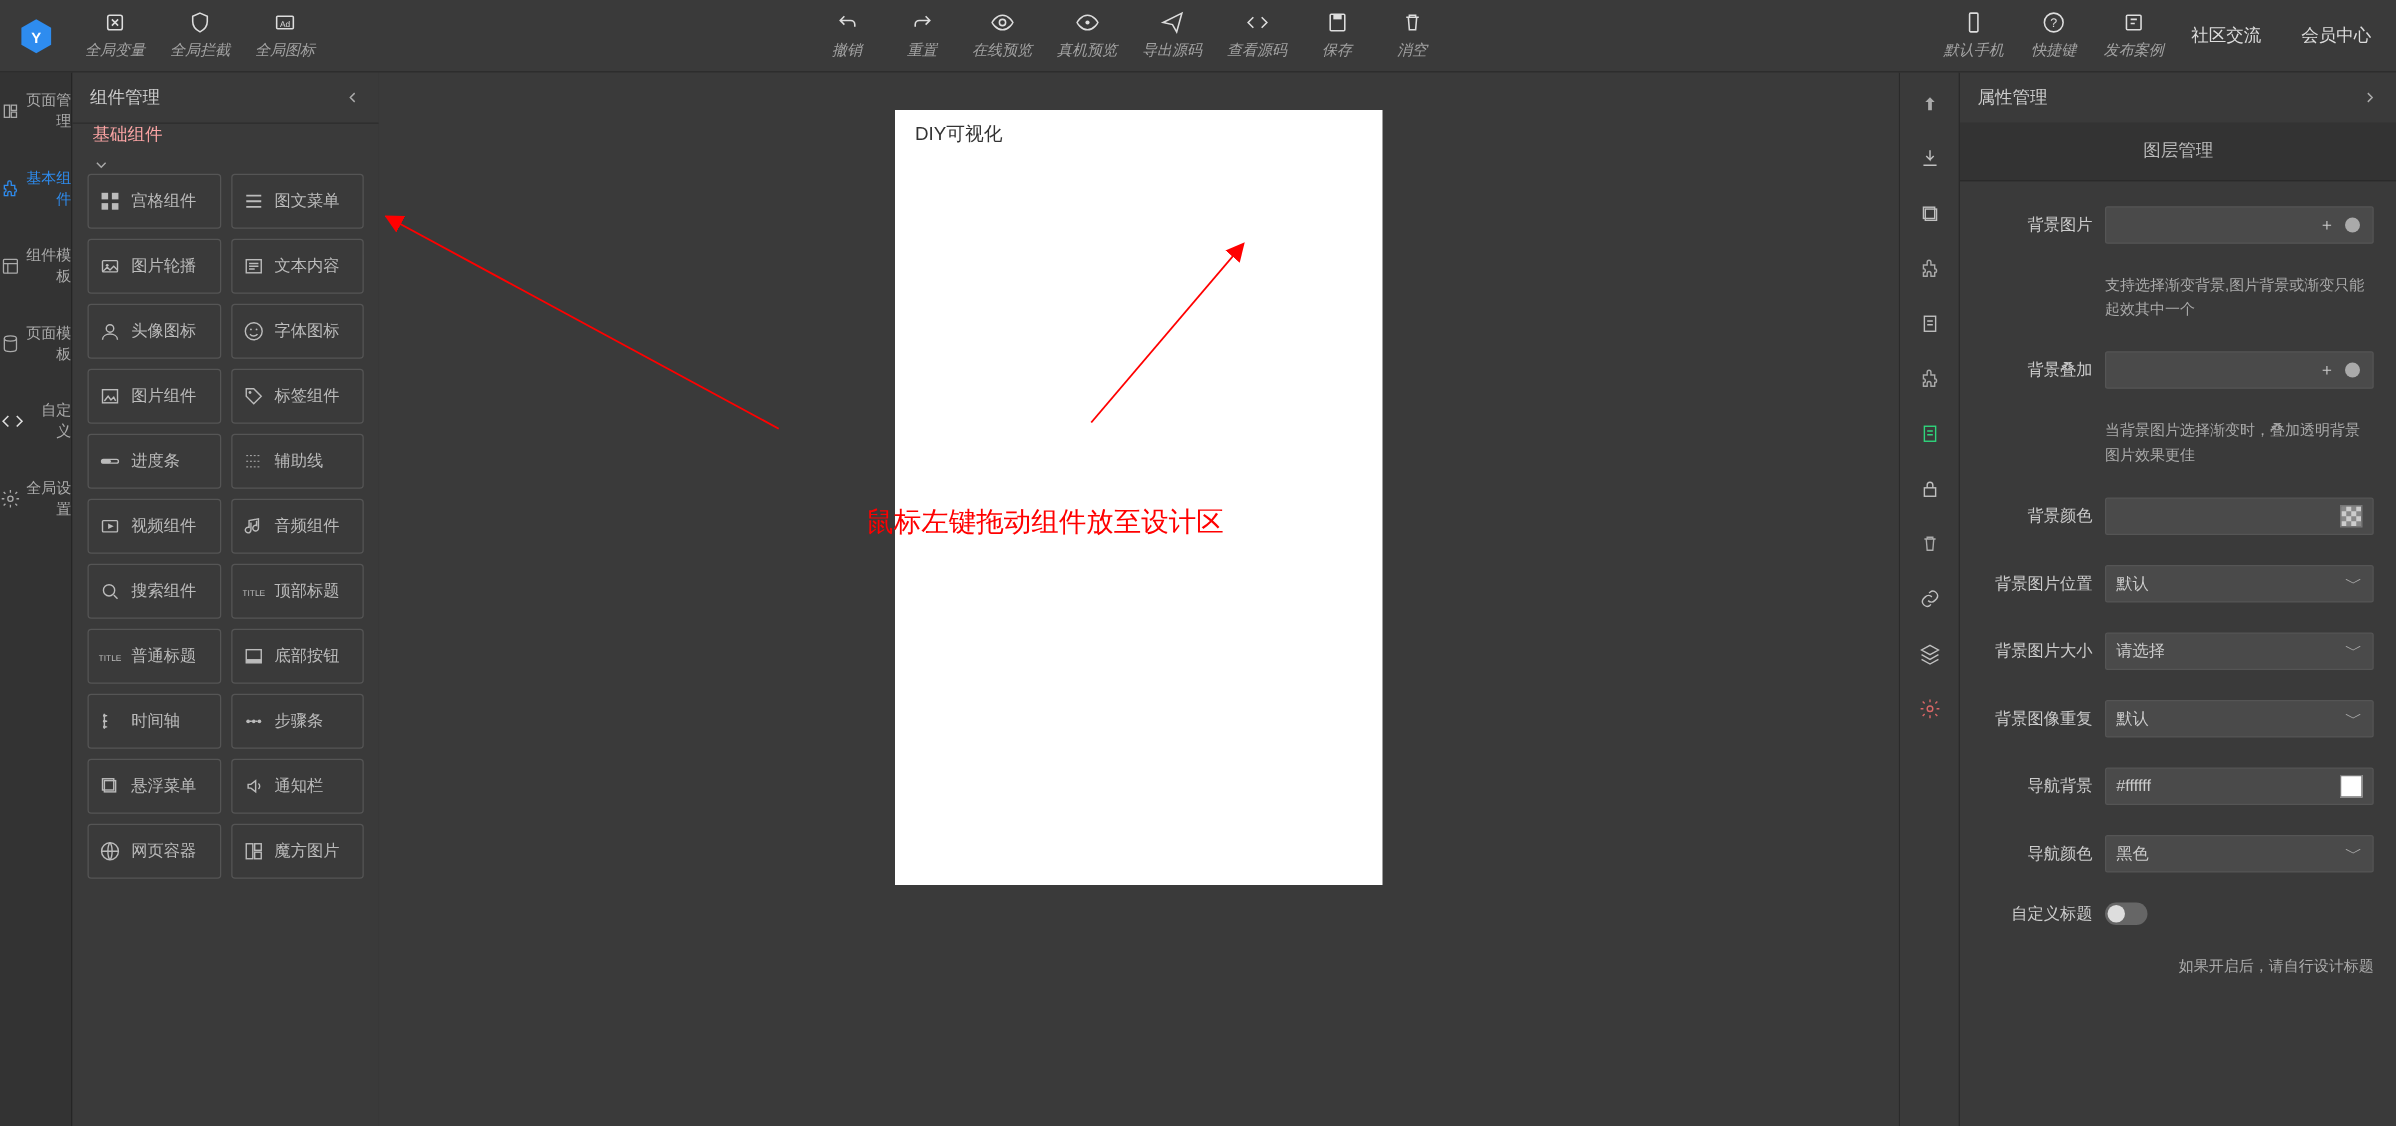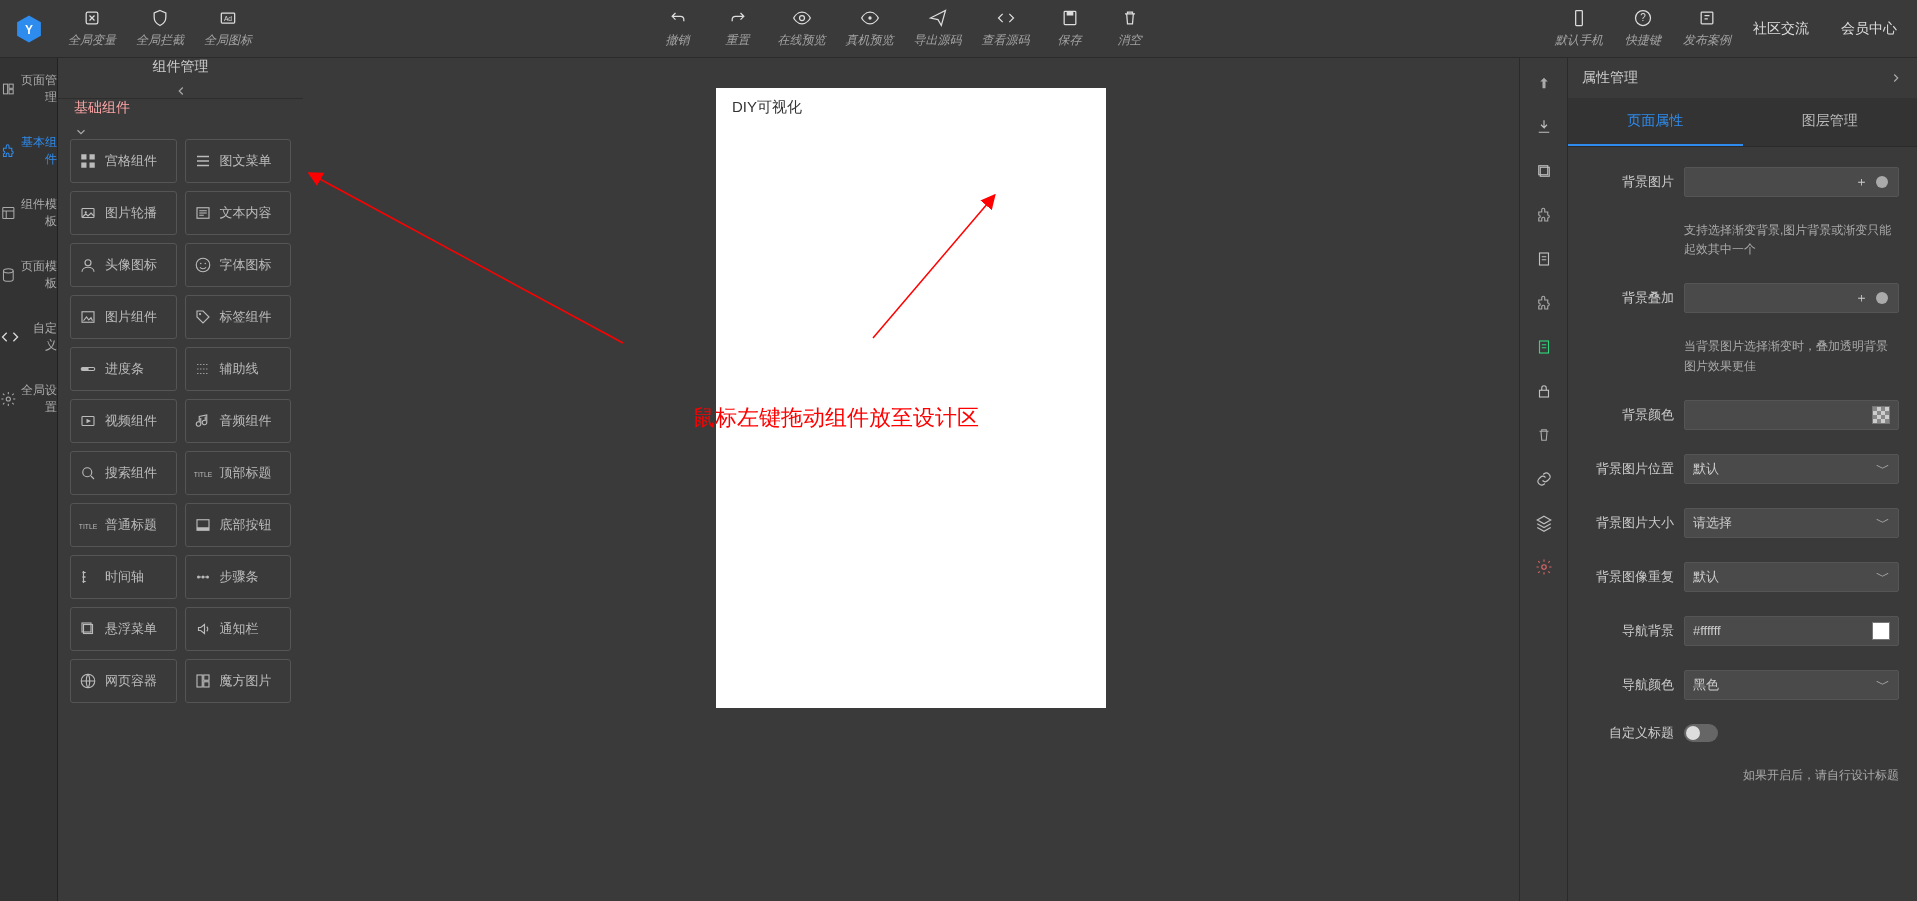--- a/index.html
+++ b/index.html
@@ -13,21 +13,21 @@
 .tb-link { font-size: 14px; color: #ddd; cursor: pointer; padding: 0 8px; }
 .spacer { flex: 1; }
 .logo { width: 34px; height: 34px; margin-right: 20px; }
 .main { flex: 1; display: flex; overflow: hidden; }
 .left-rail { width: 58px; background: #333; border-right: 1px solid #222; display: flex; flex-direction: column; }
 .rail-btn { display: flex; flex-direction: row; align-items: center; gap: 4px; padding: 14px 0; cursor: pointer; font-size: 12px; color: #aaa; text-align: right; }
 .rail-btn svg { width: 22px; height: 22px; fill: #aaa; }
 .rail-btn.active { color: #2E8CEF; }
 .rail-btn.active svg { fill: #2E8CEF; }
 .left-panel { width: 245px; background: #3a3a3a; display: flex; flex-direction: column; }
-.panel-head { height: 40px; display: flex; align-items: center; padding: 0 14px; font-size: 14px; color: #ccc; justify-content: space-between; cursor: pointer; flex-direction: column; }
+.panel-head { height: 40px; display: flex; align-items: center; padding: 0 14px; font-size: 14px; color: #ccc; justify-content: space-between; cursor: pointer; }
 .comp-section { padding: 0 8px 14px 8px; border-top: 1px solid #2d2d2d; }
 .section-title { height: 40px; display: flex; padding: 0 8px; font-size: 14px; color: #fca5a5; justify-content: space-between; cursor: pointer; flex-direction: column; }
 .comp-grid { display: grid; grid-template-columns: 1fr 1fr; gap: 8px; padding: 0 4px; }
 .comp-item { height: 44px; border: 1px solid #555; border-radius: 3px; display: flex; align-items: center; padding: 12px 8px; gap: 8px; cursor: grab; font-size: 13px; color: #bbb; }
 .comp-item svg { width: 18px; height: 18px; fill: #bbb; flex-shrink: 0; }
 .canvas-area { flex: 1; background: #3a3a3a; position: relative; display: flex; justify-content: center; align-items: flex-start; padding-top: 30px; }
 .phone-canvas { width: 390px; height: 620px; background: #fff; text-align: left; padding-top: 10px; font-size: 15px; color: #333; padding-left: 16px; }
 .annotation-text { position: absolute; left: 390px; top: 345px; color: #ff0000; font-size: 22px; font-weight: 400; }
 .side-rail { width: 48px; background: #3a3a3a; border-left: 1px solid #2a2a2a; display: flex; flex-direction: column; align-items: center; padding-top: 16px; gap: 26px; }
 .side-rail .ico { width: 18px; height: 18px; fill: #aaa; cursor: pointer; }
@@ -452,21 +452,20 @@
         </svg>
       </div>
     <div class="right-panel">
       <div class="r-head">
         <span>属性管理</span>
         <svg width="14" height="14" viewBox="0 0 24 24">
             <path d="M9 6l6 6-6 6" stroke="#aaa" stroke-width="2" fill="none"></path>
           </svg>
       </div>
       <div class="r-tabs">
-        <div class="r-tab active">页面属性</div>
         <div class="r-tab">图层管理</div>
       </div>
       <div class="props">
         <div class="prop-row">
           <div class="prop-label">背景图片</div>
           <div class="input-box with-after">
               <span></span>
               <div class="after-icons">
                 <span>＋</span>
                 <svg width="16" height="16" viewBox="0 0 24 24" fill="#aaa">

